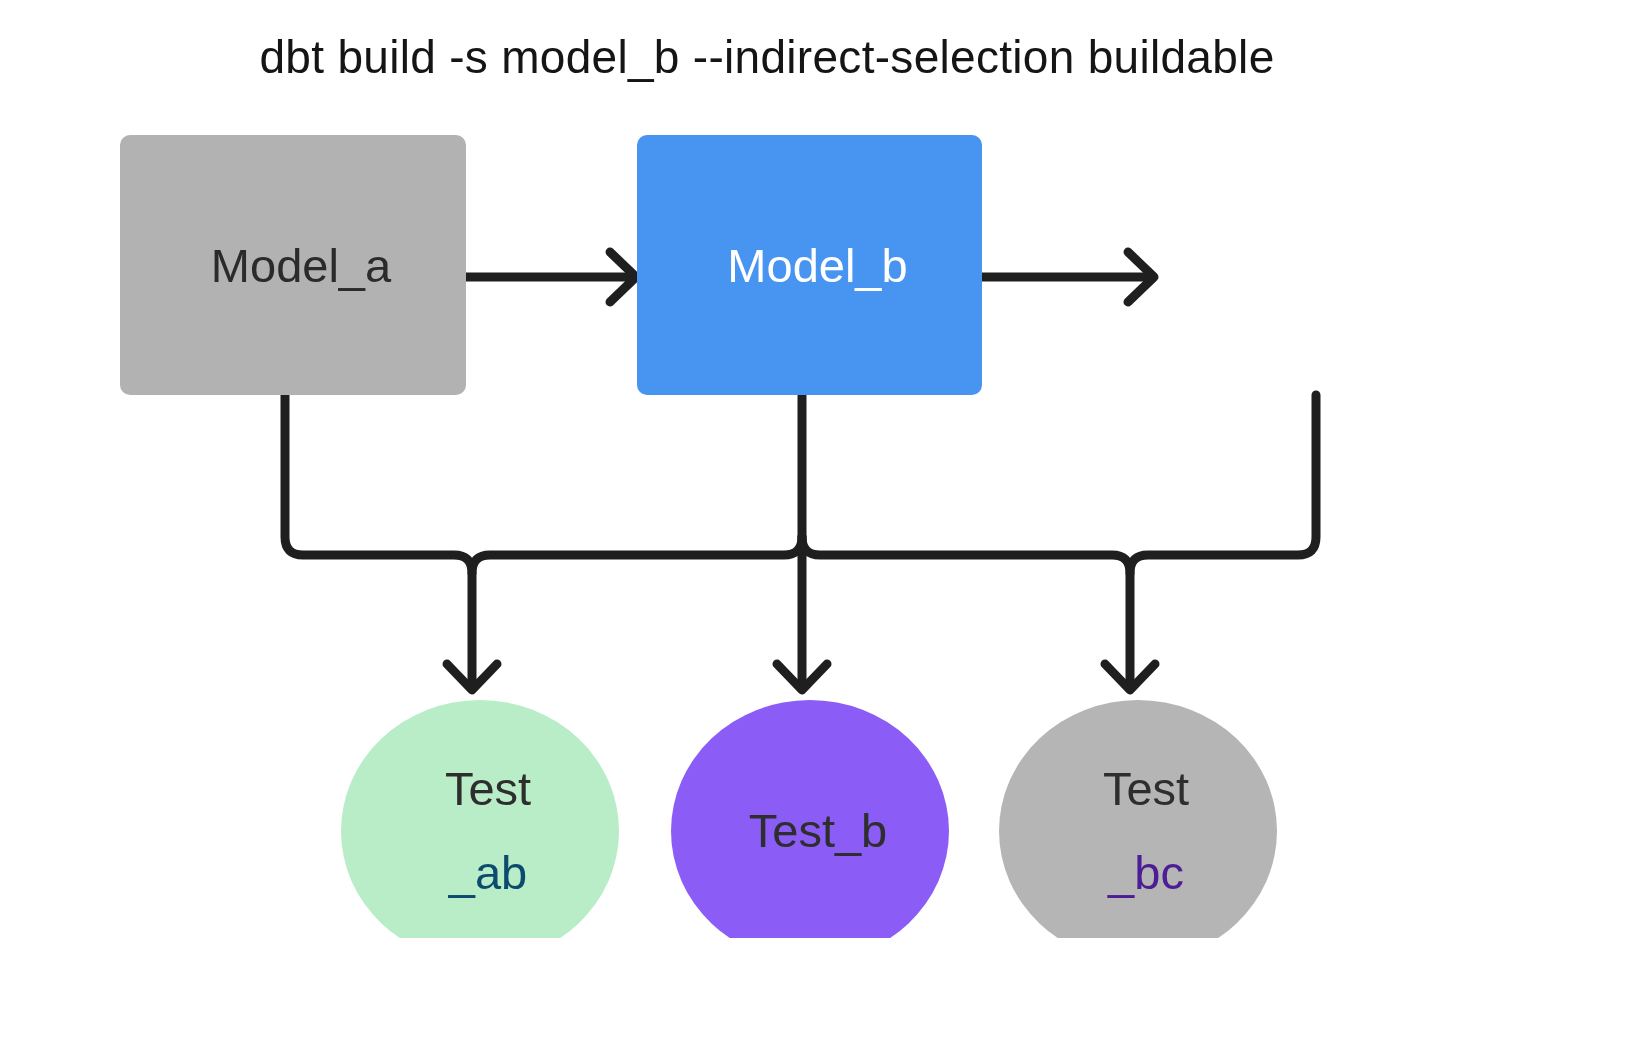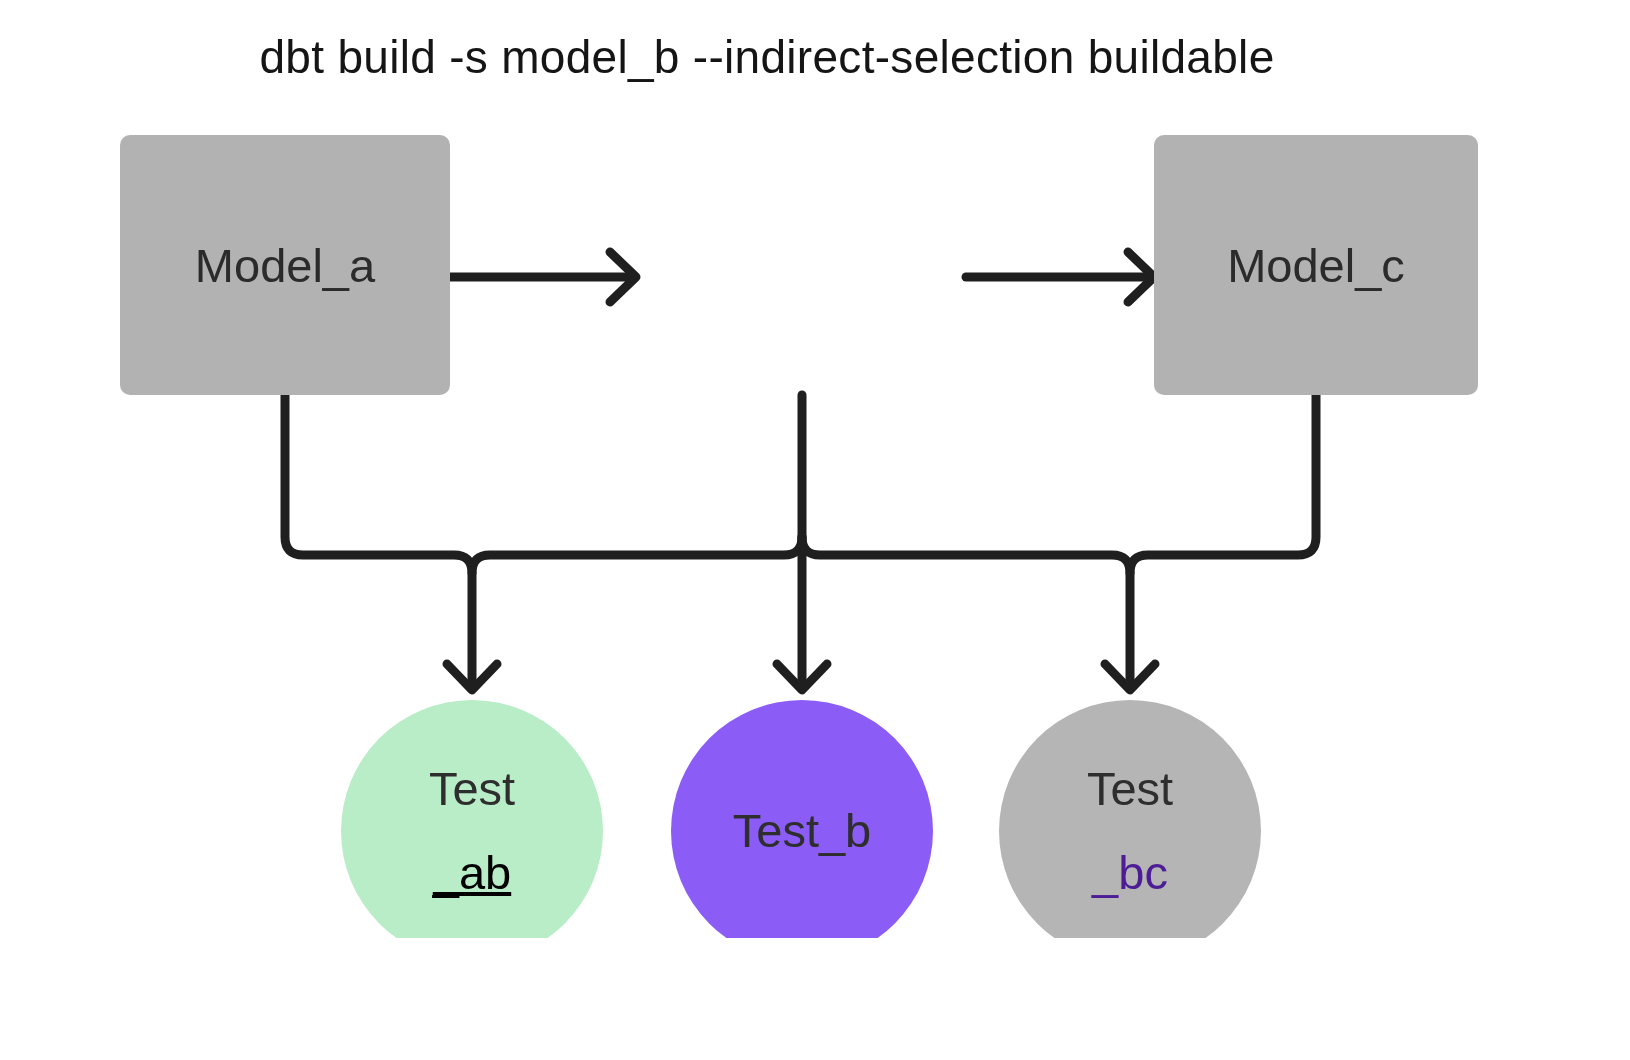--- a/index.html
+++ b/index.html
@@ -8,20 +8,21 @@
     font-family:"Liberation Sans","DejaVu Sans",sans-serif; overflow:hidden;
   }
   .title {
     position:absolute; top:30px; left:0; width:100%; text-align:center;
     font-size:46px; font-weight:500; color:#151515; letter-spacing:0.3px;
     transform:translateX(-48px);
   }
   .node {
     position:absolute; display:flex; align-items:center; justify-content:center;
     font-size:47px;
+    padding-left:16px;
   }
   .model { top:135px; height:260px; border-radius:10px; }
   #model-a { left:120px;  width:330px; }
   #model-b { left:637px;  width:329px; }
   #model-c { left:1154px; width:324px; }
   .test {
     top:700px; width:262px; height:262px; border-radius:50%;
     flex-direction:column; text-align:center; line-height:1.78;
   }
   #test-ab { left:341px; }
@@ -71,28 +72,28 @@
       <g>
         <path d="M1316 395 L1316 537 Q1316 555 1298 555 L1148 555 Q1130 555 1130 573"></path>
       </g>
     </g>
   </svg>
 
   <div class="node model" id="model-a" style="background: rgb(178, 178, 178);">
     <span style="color: rgb(43, 43, 43);">Model_a</span>
   </div>
 
+  <div class="node model" id="model-b" style="background: rgb(71, 148, 241);">
+    <span style="color: rgb(255, 255, 255);">Model_b</span>
+  </div>
 
-  <div class="node model" id="model-c" style="background: rgb(178, 178, 178);">
-    <span style="color: rgb(43, 43, 43);">Model_c</span>
-  </div>
 
   <div class="node test" id="test-ab" style="background: rgb(185, 237, 199);">
     <span style="color: rgb(46, 46, 46);">Test</span>
-    <span style="color: #000000; text-decoration: underline;">_ab</span>
+    <span style="color: #0c4a6e;">_ab</span>
   </div>
 
   <div class="node test" id="test-b" style="background: #8b5cf6;">
     <span style="color: rgb(46, 46, 46);">Test_b</span>
   </div>
 
   <div class="node test" id="test-bc" style="background: rgb(181, 181, 181);">
     <span style="color: rgb(46, 46, 46);">Test</span>
     <span style="color: #4c1d95;">_bc</span>
   </div>

